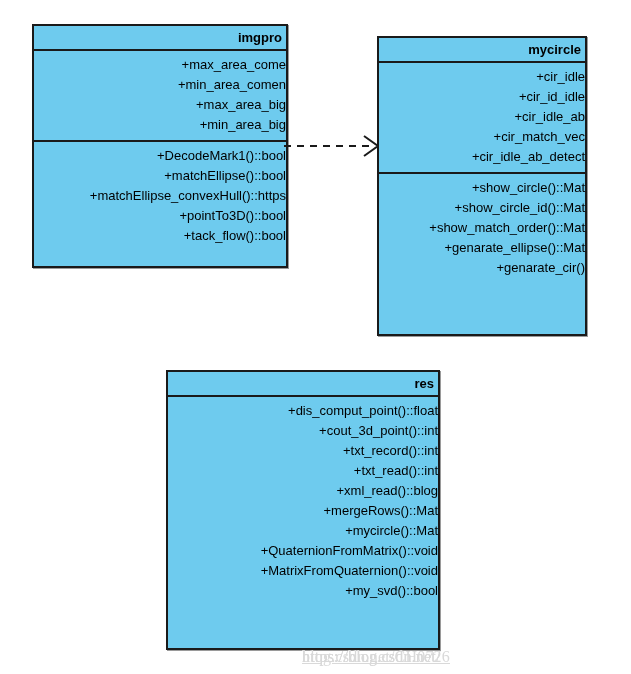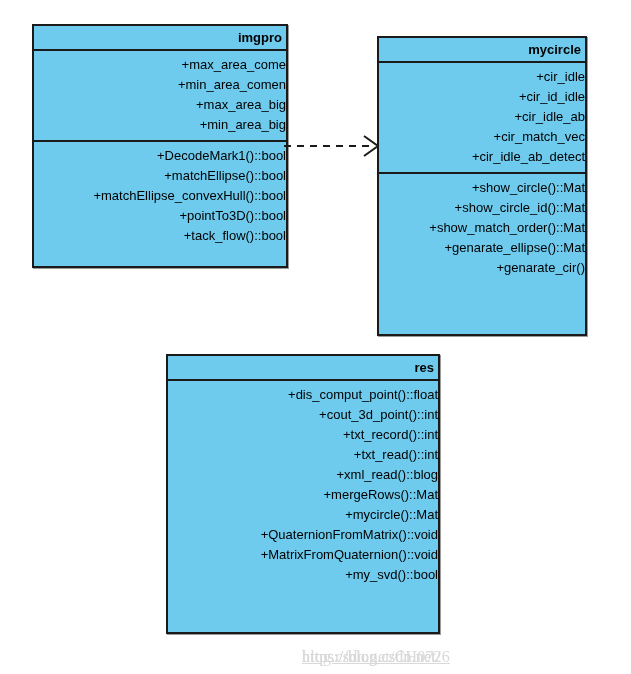--- a/index.html
+++ b/index.html
@@ -65,21 +65,21 @@
     height: 244px;
   }
   #class-mycircle {
     left: 377px;
     top: 36px;
     width: 210px;
     height: 300px;
   }
   #class-res {
     left: 166px;
-    top: 354px;
+    top: 370px;
     width: 274px;
     height: 280px;
   }
 
   
   .connector {
     position: absolute;
     left: 284px;
     top: 132px;
     width: 100px;
@@ -121,21 +121,21 @@
     <div class="uml-title">imgpro</div>
     <div class="uml-compartment divided">
       <div class="uml-member">+max_area_come</div>
       <div class="uml-member">+min_area_comen</div>
       <div class="uml-member">+max_area_big</div>
       <div class="uml-member">+min_area_big</div>
     </div>
     <div class="uml-compartment">
       <div class="uml-member">+DecodeMark1()::bool</div>
       <div class="uml-member">+matchEllipse()::bool</div>
-      <div class="uml-member">+matchEllipse_convexHull()::bool</div>
+      <div class="uml-member">+matchEllipse_convexHull()::https</div>
       <div class="uml-member">+pointTo3D()::bool</div>
       <div class="uml-member">+tack_flow()::bool</div>
     </div>
   </div>
 
   <div class="connector">
     <svg width="100" height="28" viewBox="0 0 100 28" xmlns="http://www.w3.org/2000/svg">
       <line x1="0" y1="14" x2="86" y2="14" stroke="#1a1a1a" stroke-width="2" stroke-dasharray="7,6"></line>
       <polyline points="80,4 94,14 80,24" fill="none" stroke="#1a1a1a" stroke-width="2" stroke-linejoin="miter" stroke-linecap="butt"></polyline>
     </svg>

